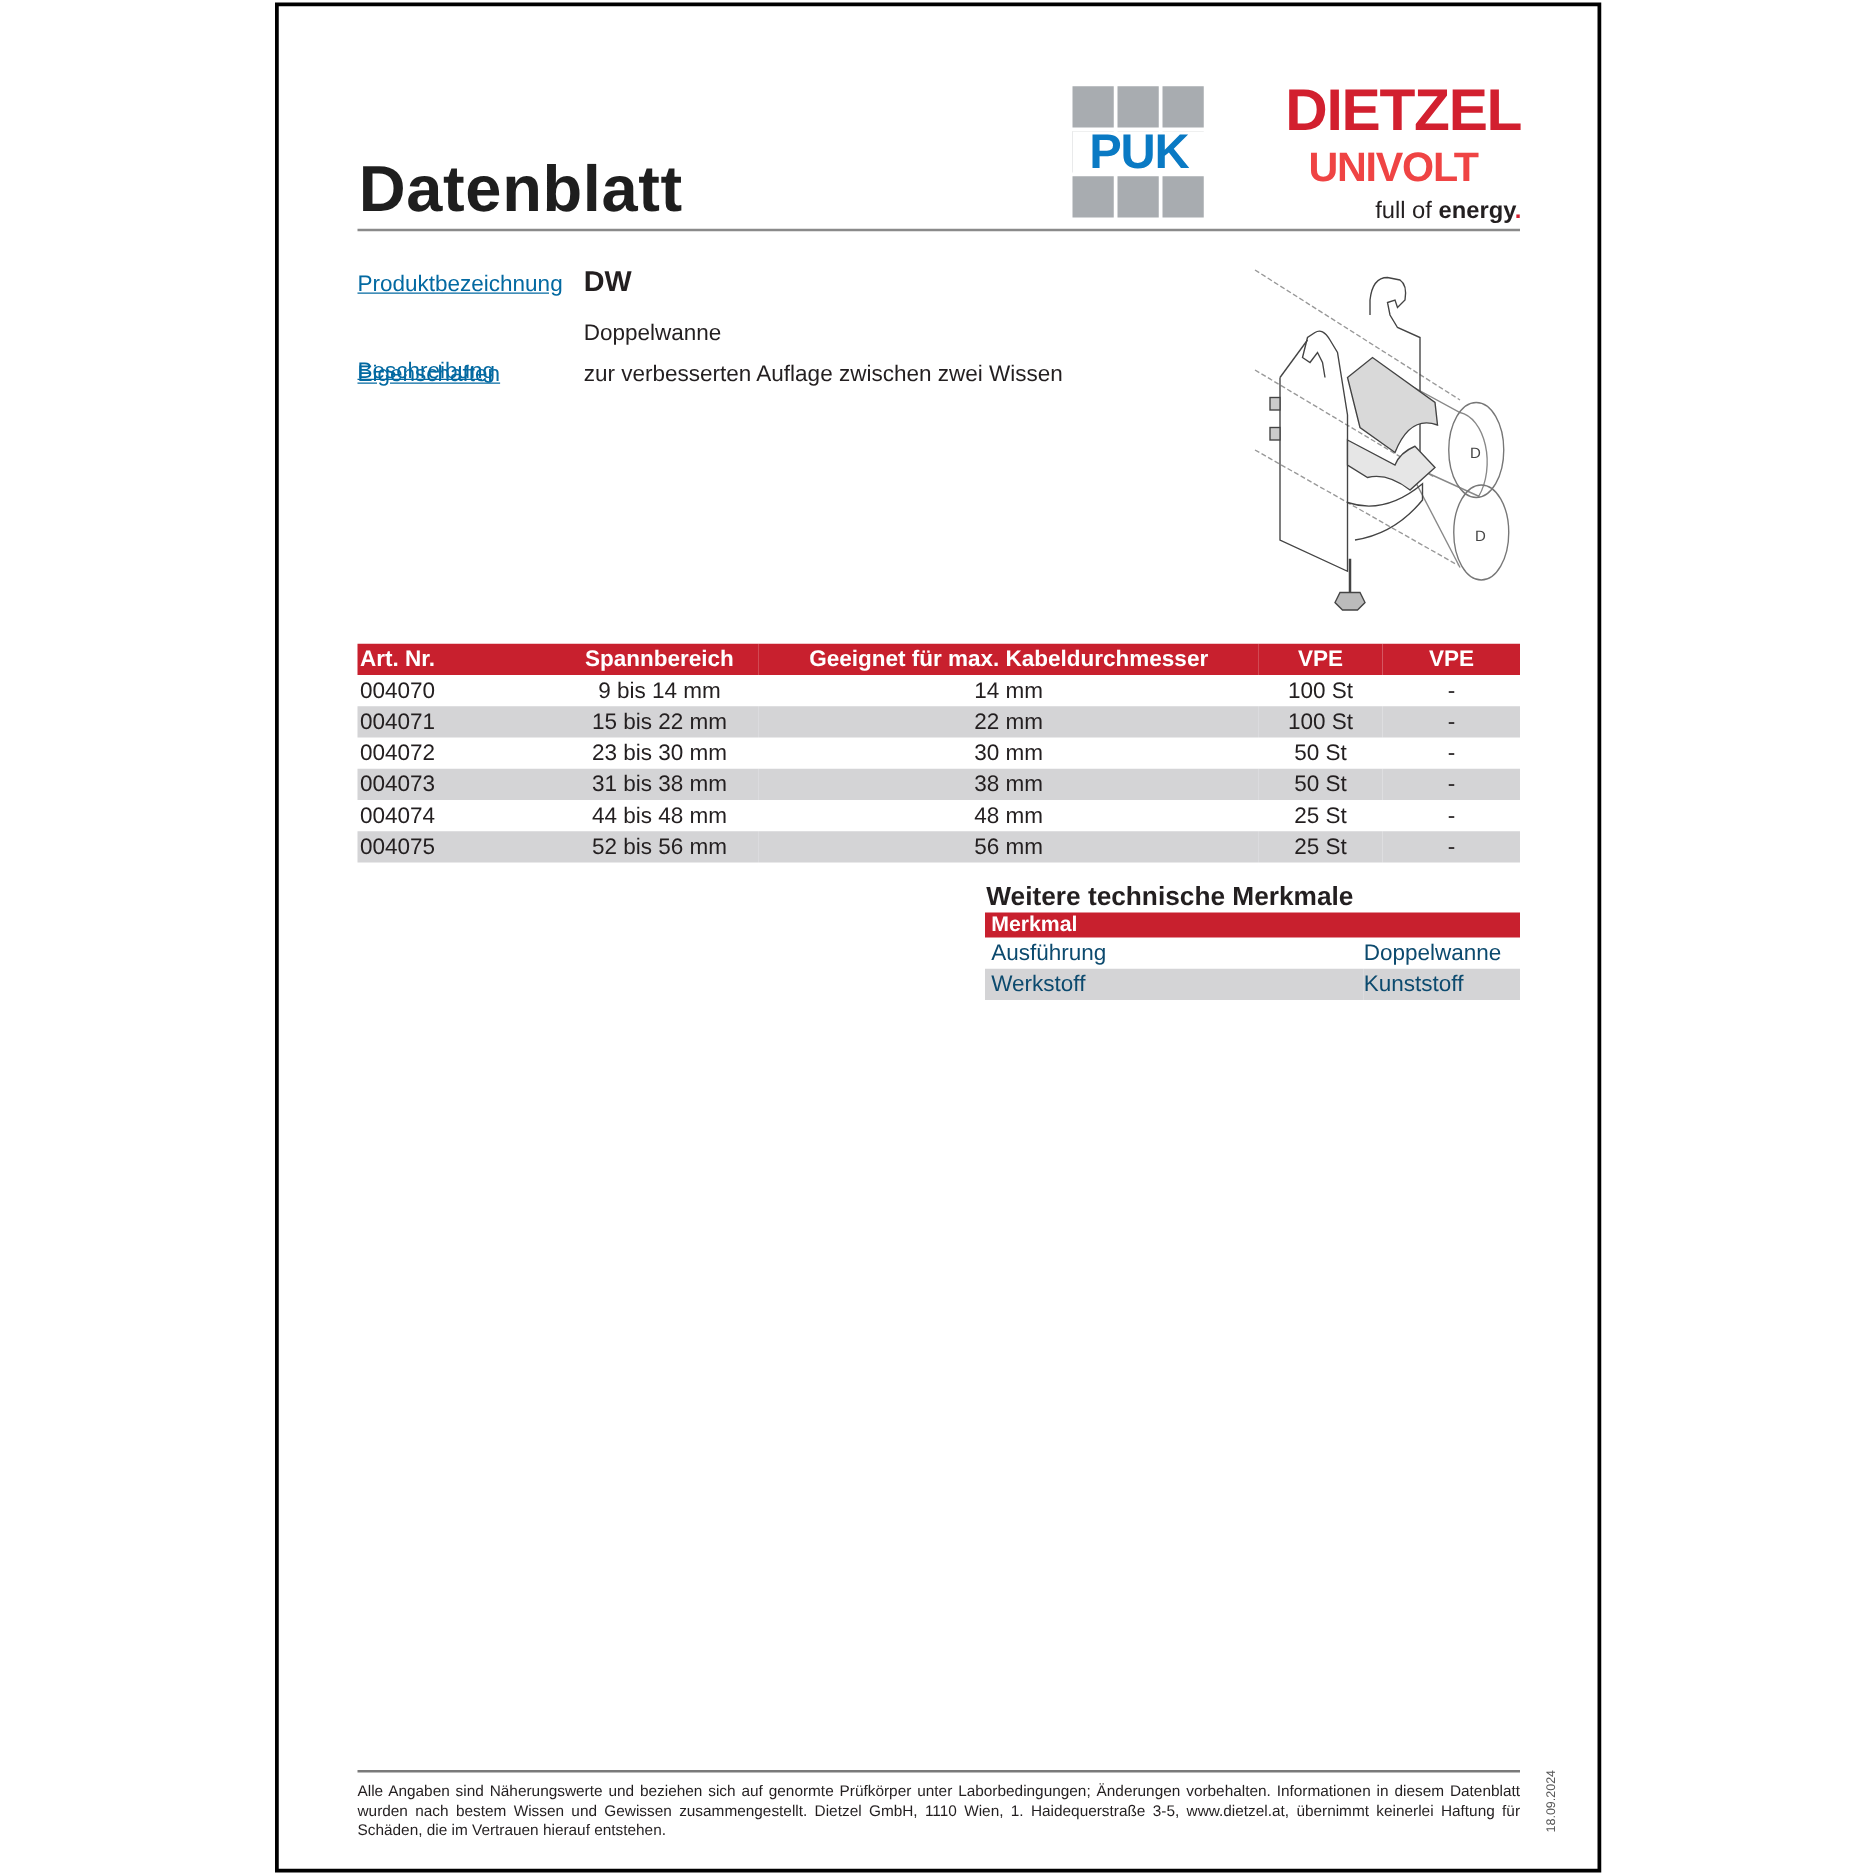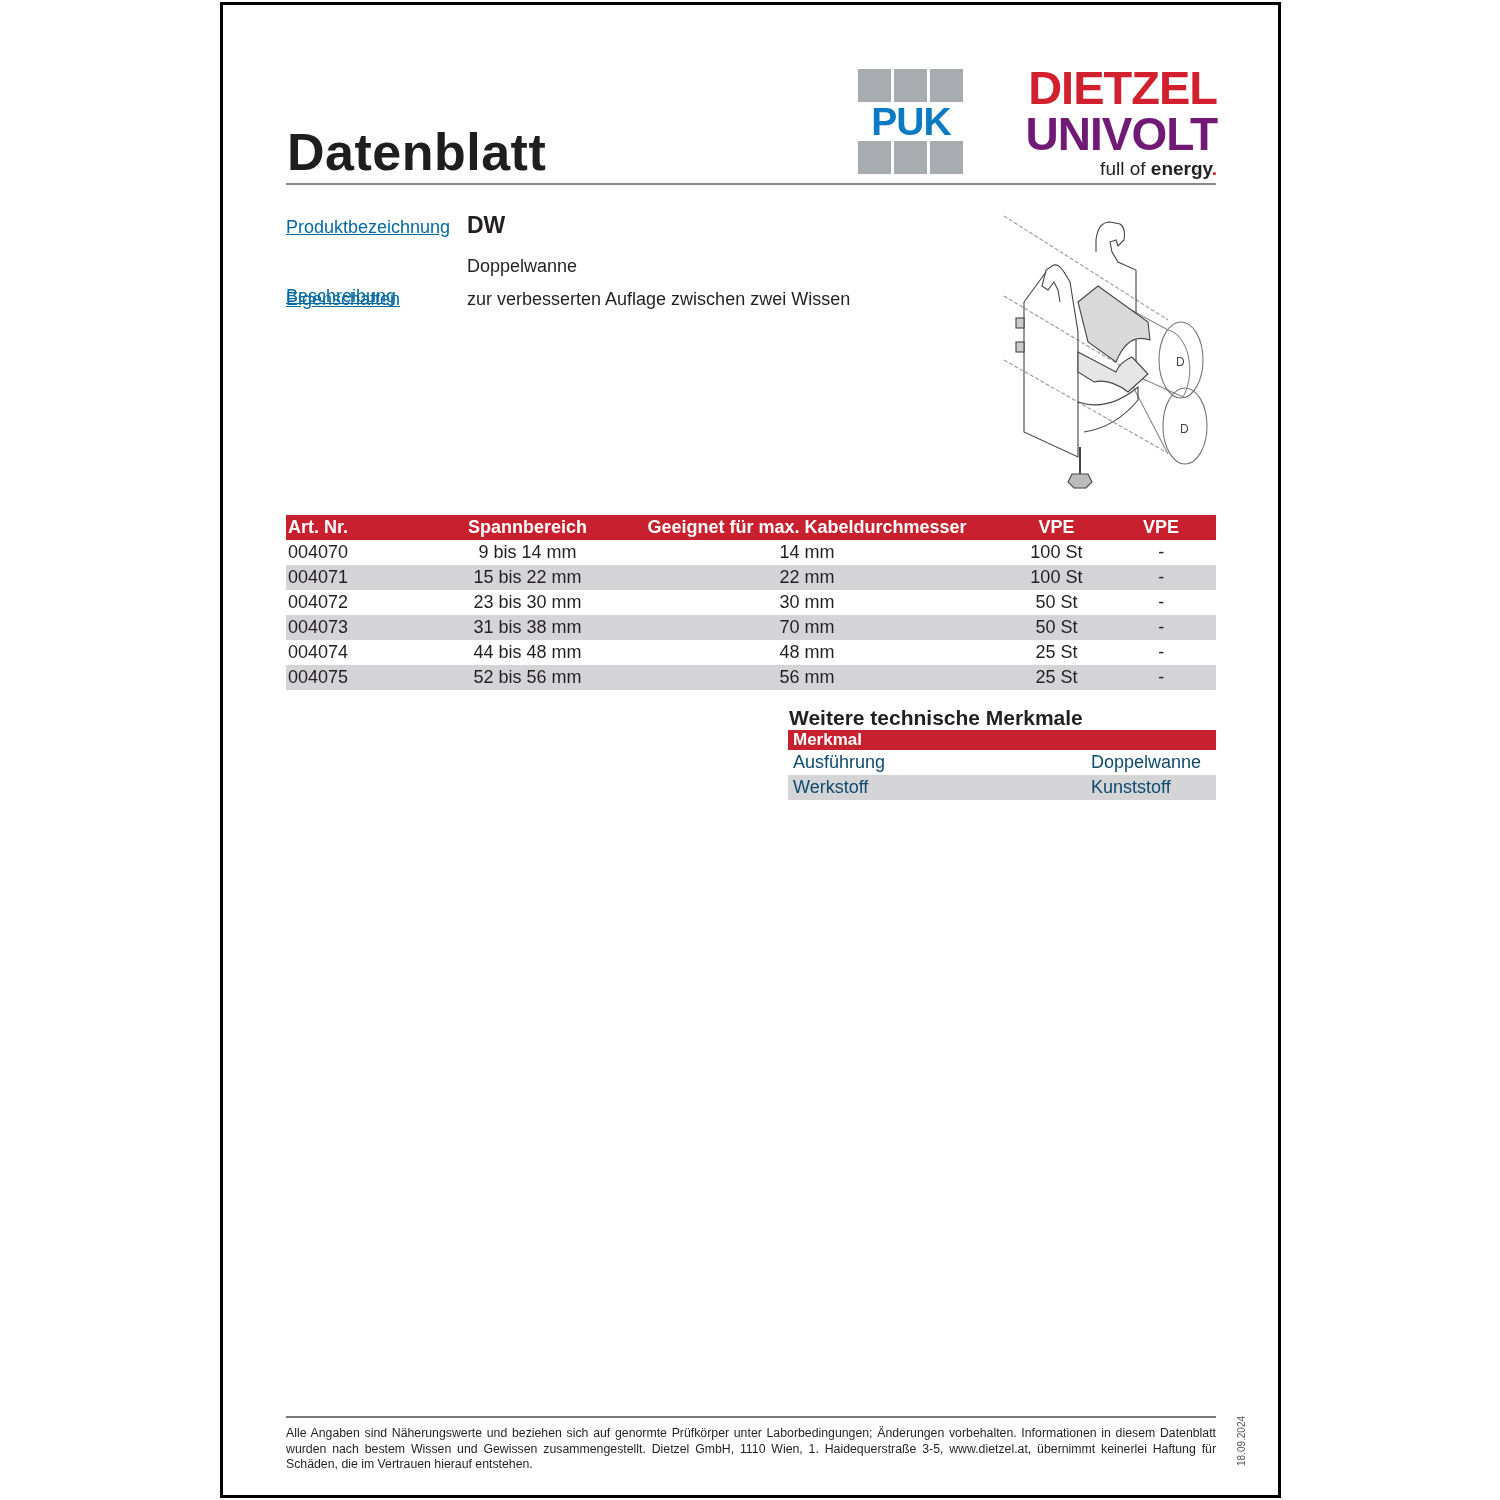--- a/index.html
+++ b/index.html
@@ -13,21 +13,21 @@
 
   
   .puk { left: 858px; top: 69px; width: 106px; height: 106px; }
   .puk .cell { position: absolute; width: 33px; height: 33px; background: #a8acb0; }
   .puk .band { position: absolute; left: 0; top: 36px; width: 106px; height: 34px; background: #fff; }
   .puk .txt { position: absolute; left: 0; top: 33px; width: 106px; text-align: center; font-weight: bold; font-size: 39px; color: #0a7ac4; line-height: 40px; letter-spacing: -1px; }
 
   
   .dietzel { left: 1012px; top: 64px; width: 205px; text-align: right; }
   .dietzel .d1 { font-size: 47px; font-weight: bold; color: #d2202f; line-height: 48px; letter-spacing: -1px; }
-  .dietzel .d2 { font-size: 46px; font-weight: bold; color: #701a75; line-height: 44px; letter-spacing: -1px; }
+  .dietzel .d2 { font-size: 33px; font-weight: bold; color: #ef4444; line-height: 44px; letter-spacing: -1px; text-align: center; }
   .dietzel .d3 { font-size: 19px; color: #231f20; line-height: 22px; margin-top: 2px; }
   .dietzel .d3 b { font-weight: bold; }
   .dietzel .d3 .dot { color: #d2202f; font-weight: bold; }
 
   
   .lbl { font-size: 18px; color: #0369a1; text-decoration: underline; }
   .val { font-size: 18px; color: #231f20; }
   .val-big { font-size: 23px; font-weight: bold; color: #231f20; }
 
   
@@ -150,21 +150,21 @@
     <tr>
       <td class="c0">004072</td>
       <td class="c1">23 bis 30 mm</td>
       <td class="c2">30 mm</td>
       <td class="c3">50 St</td>
       <td class="c4">-</td>
     </tr>
     <tr class="alt">
       <td class="c0">004073</td>
       <td class="c1">31 bis 38 mm</td>
-      <td class="c2">70 mm</td>
+      <td class="c2">38 mm</td>
       <td class="c3">50 St</td>
       <td class="c4">-</td>
     </tr>
     <tr>
       <td class="c0">004074</td>
       <td class="c1">44 bis 48 mm</td>
       <td class="c2">48 mm</td>
       <td class="c3">25 St</td>
       <td class="c4">-</td>
     </tr>

